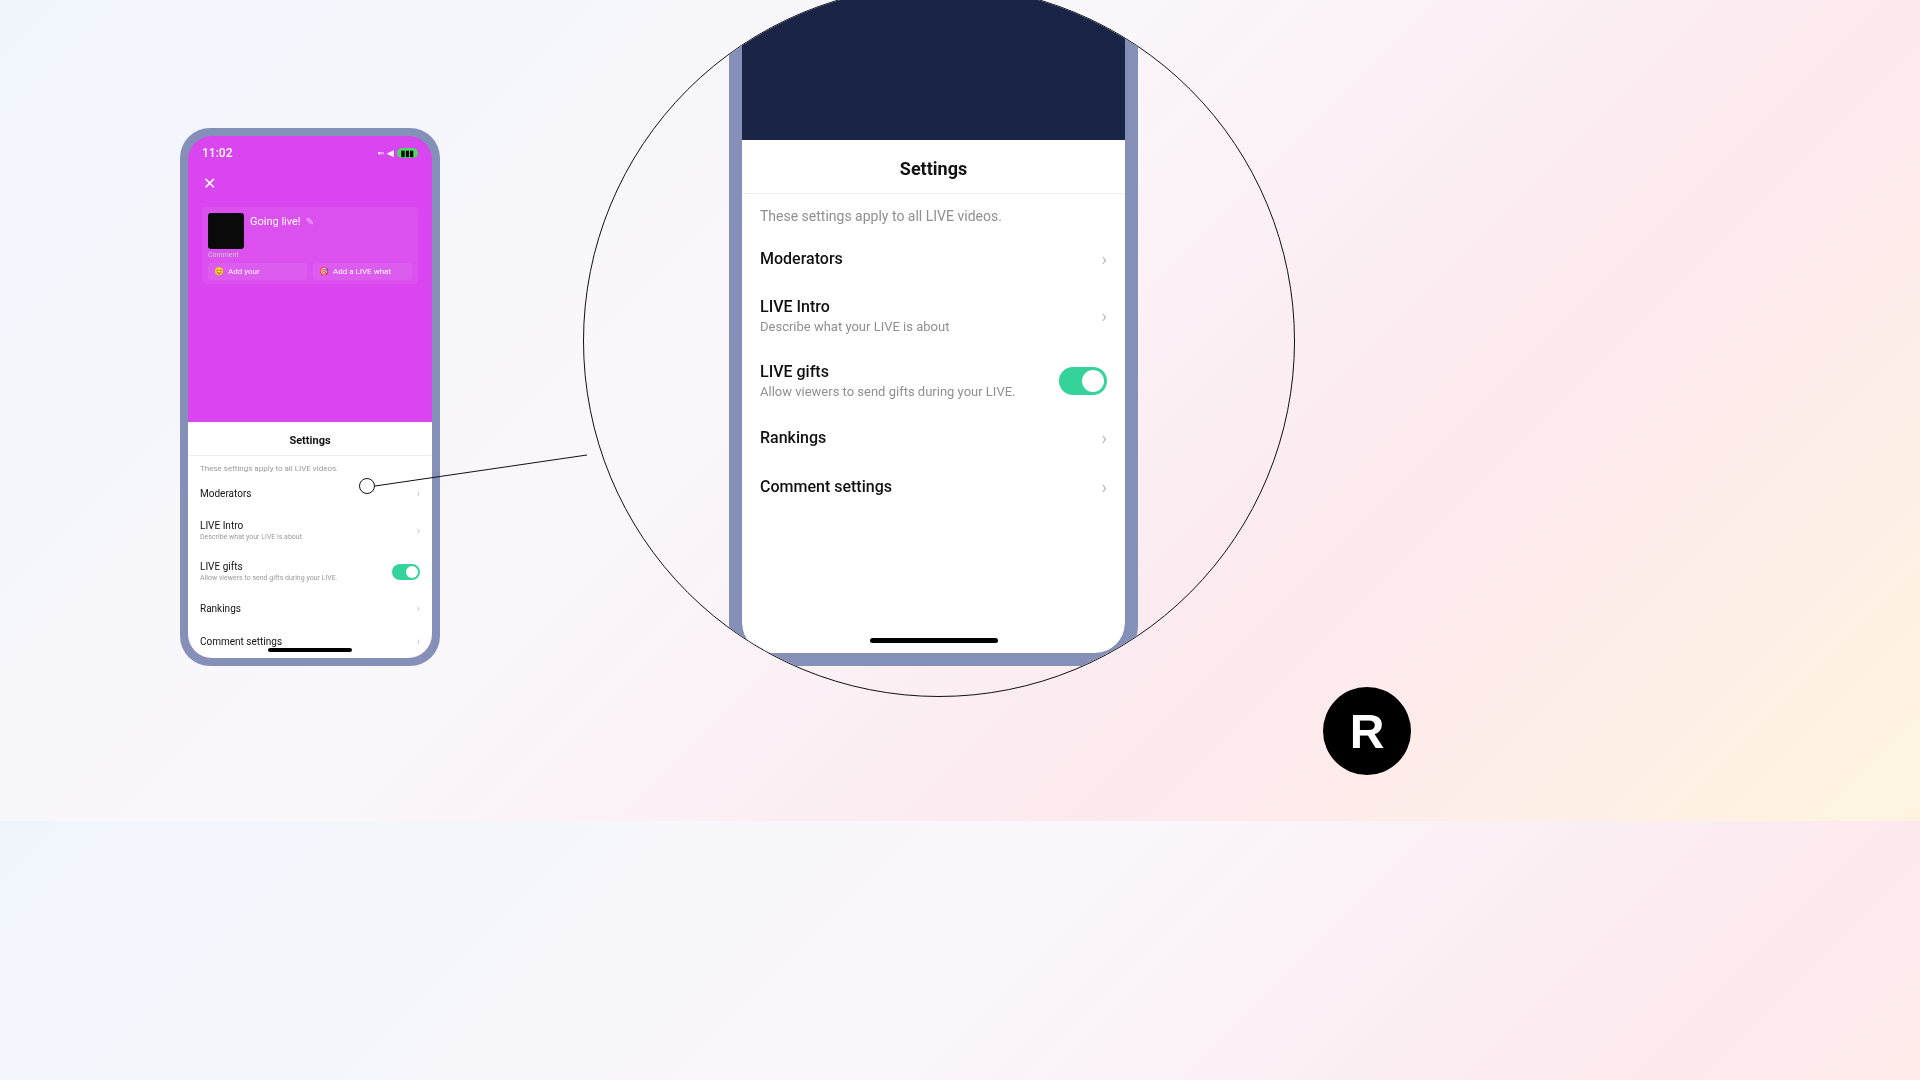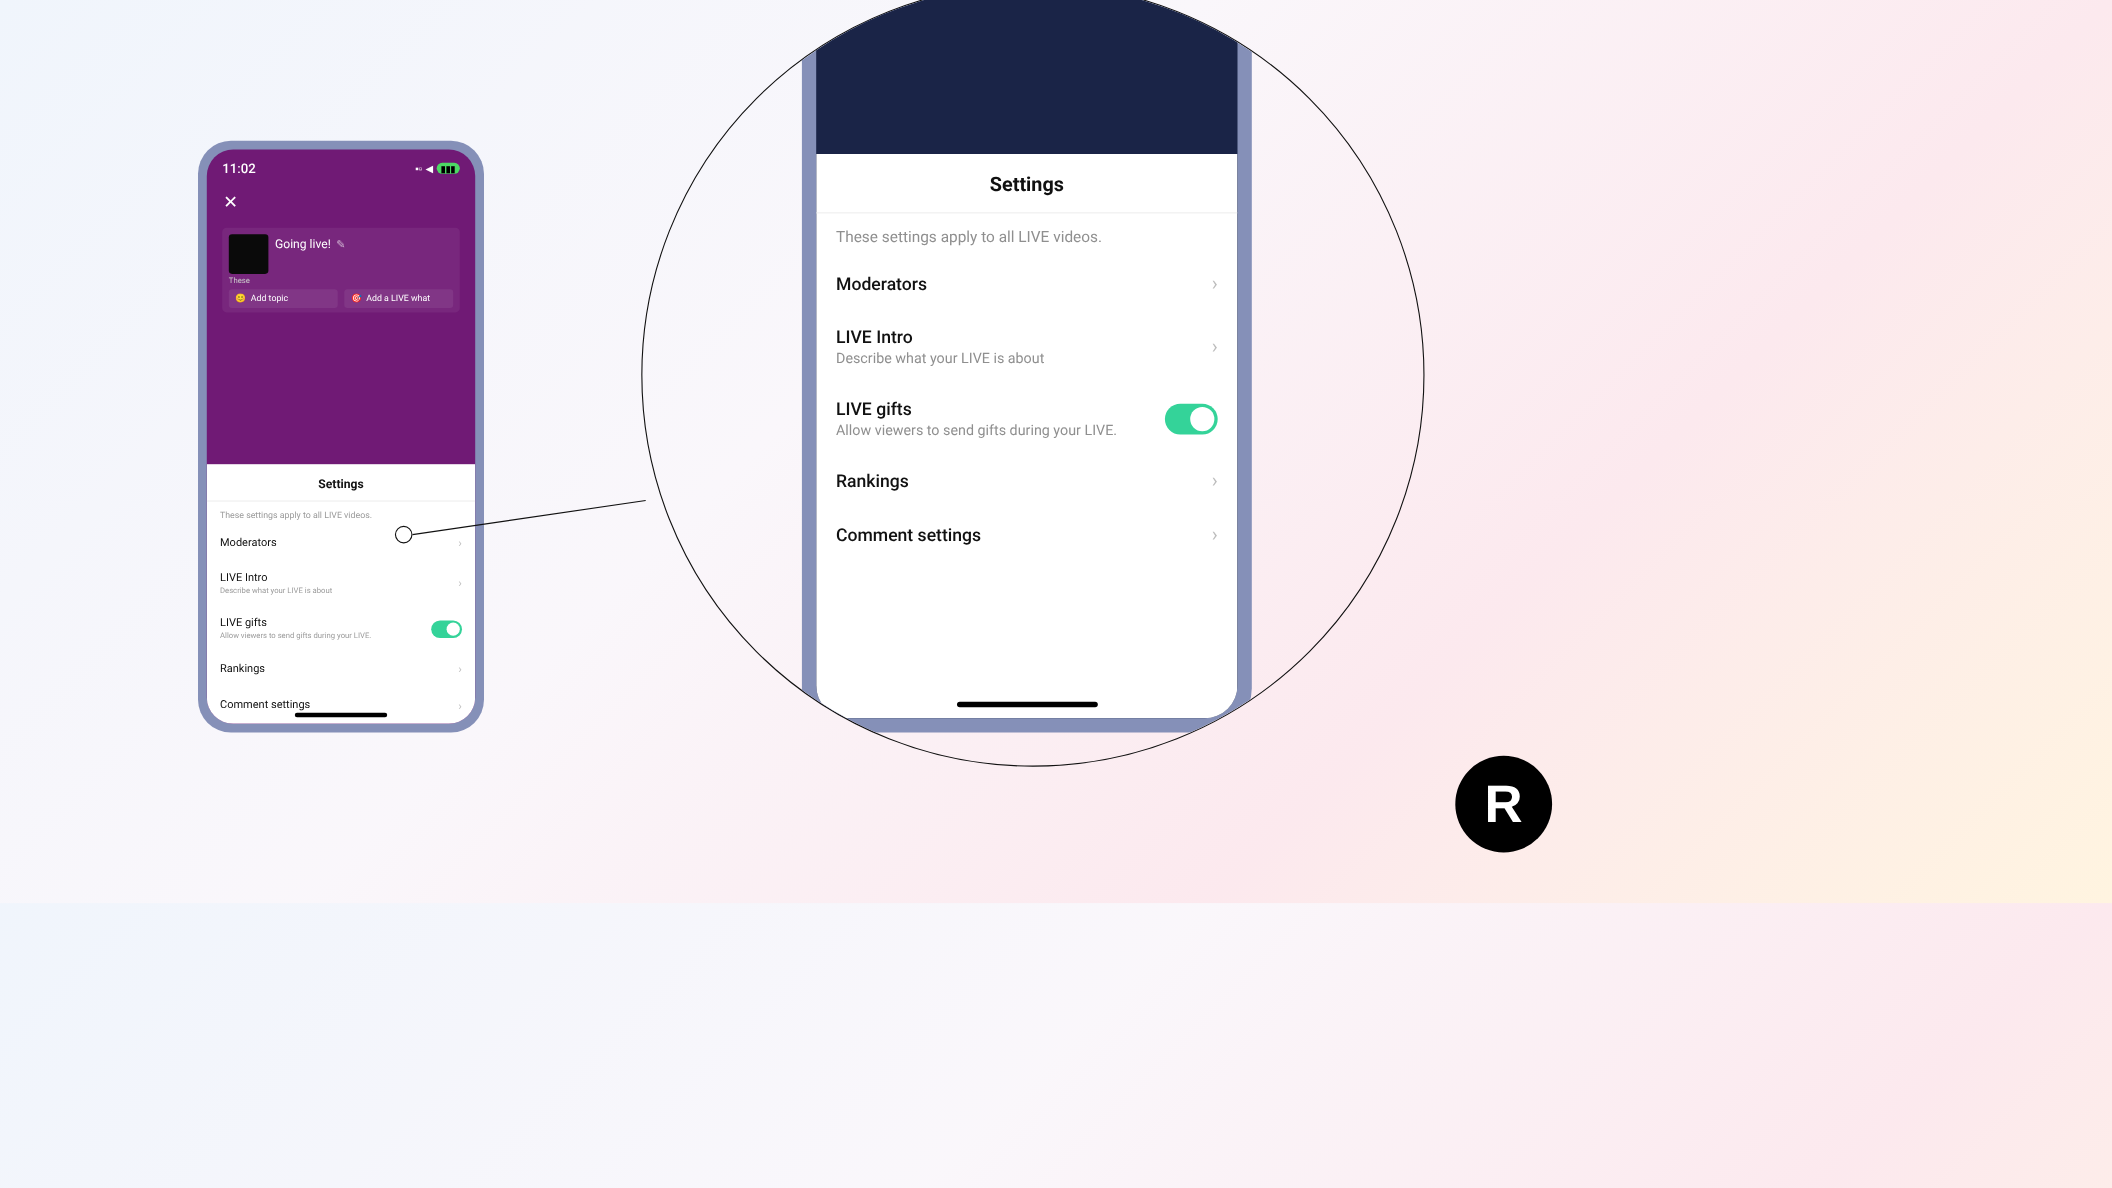--- a/index.html
+++ b/index.html
@@ -20,21 +20,21 @@
       width: 260px;
       height: 538px;
       border-radius: 30px;
       background: #8590b8;
       padding: 8px;
     }
     .phone-small-screen {
       width: 100%;
       height: 100%;
       border-radius: 24px;
-      background: #701a75;
+      background: #d946ef;
       overflow: hidden;
       display: flex;
       flex-direction: column;
       position: relative;
     }
     .statusbar {
       padding: 10px 14px 4px 14px;
       display: flex;
       justify-content: space-between;
       align-items: center;
@@ -227,31 +227,31 @@
       </span>
     </div>
 
     <div class="close-row">
       <span class="close-icon">✕</span>
     </div>
 
     <div class="live-setup">
       <div class="live-setup-top">
         <div class="live-thumb">
-          <span class="live-thumb-change">These</span>
+          <span class="live-thumb-change">Comment</span>
         </div>
         <div class="live-title-row">
           <span>Going live!</span>
           <span class="pencil">✎</span>
         </div>
       </div>
       <div class="live-chips">
         <div class="chip">
           <span>😊</span>
-          <span>Add topic</span>
+          <span>Add your</span>
         </div>
         <div class="chip">
           <span>🎯</span>
           <span>Add a LIVE what</span>
         </div>
       </div>
     </div>
 
     <div style="flex:1"></div>
 

